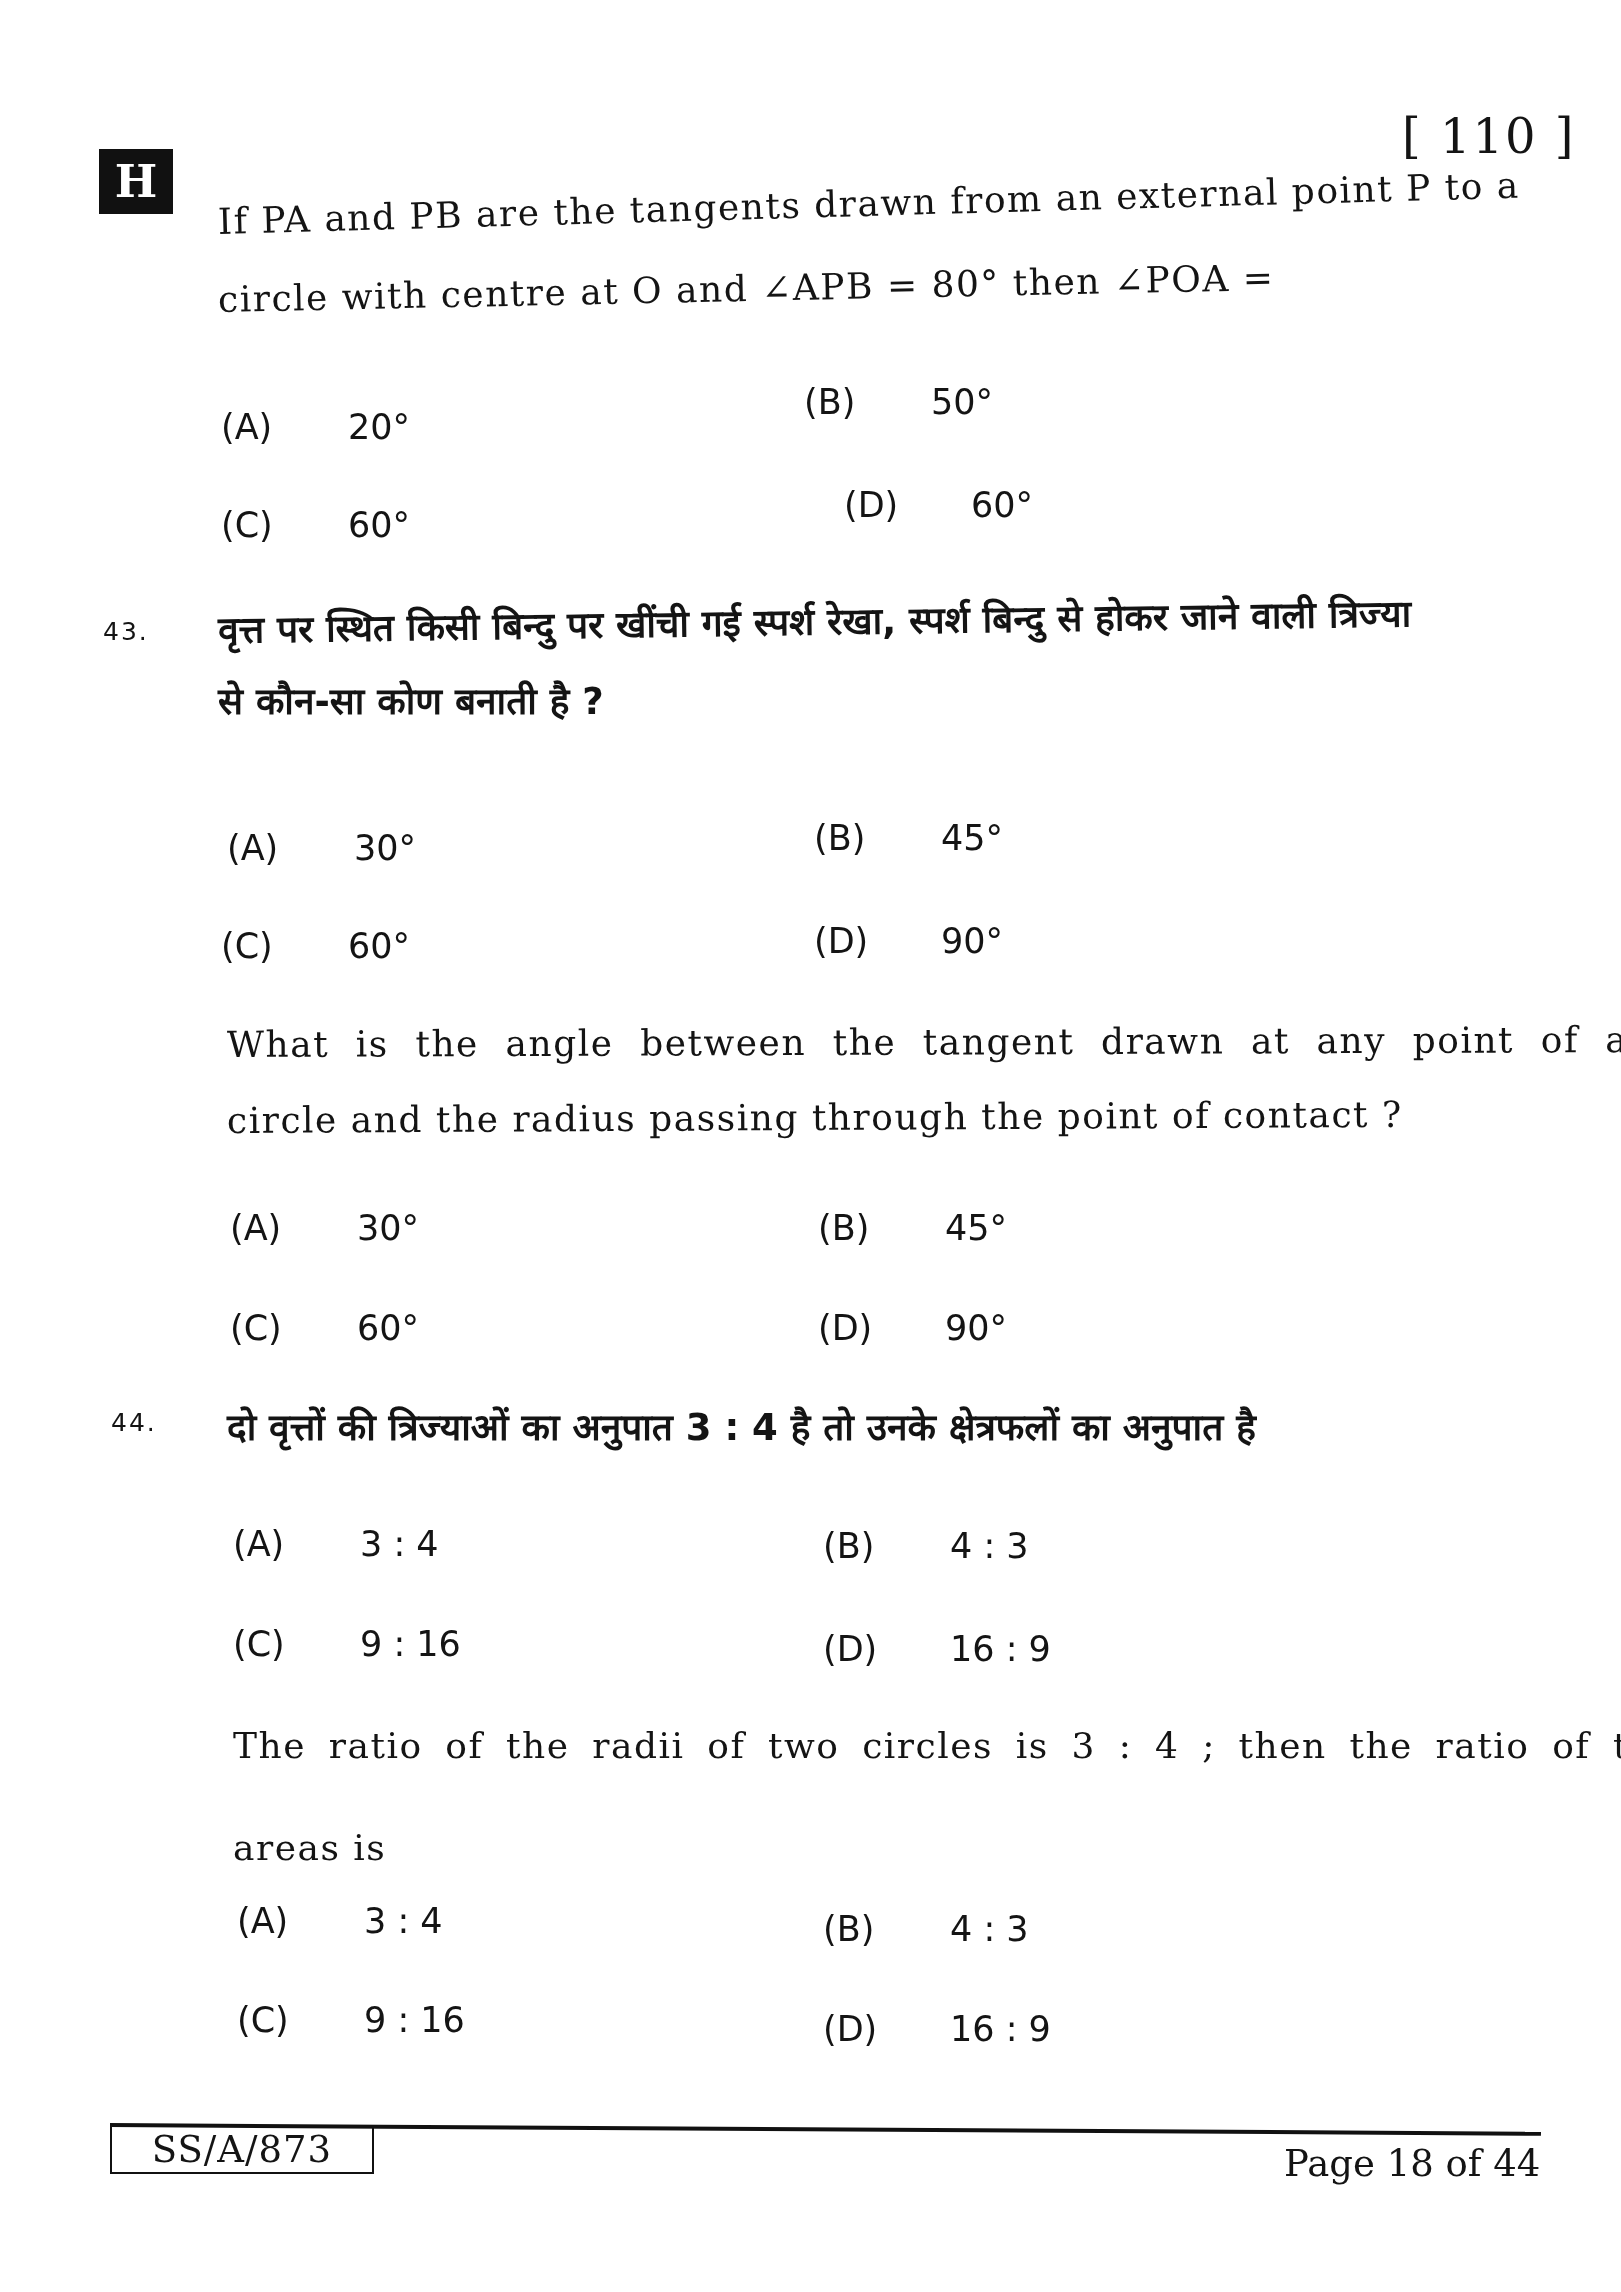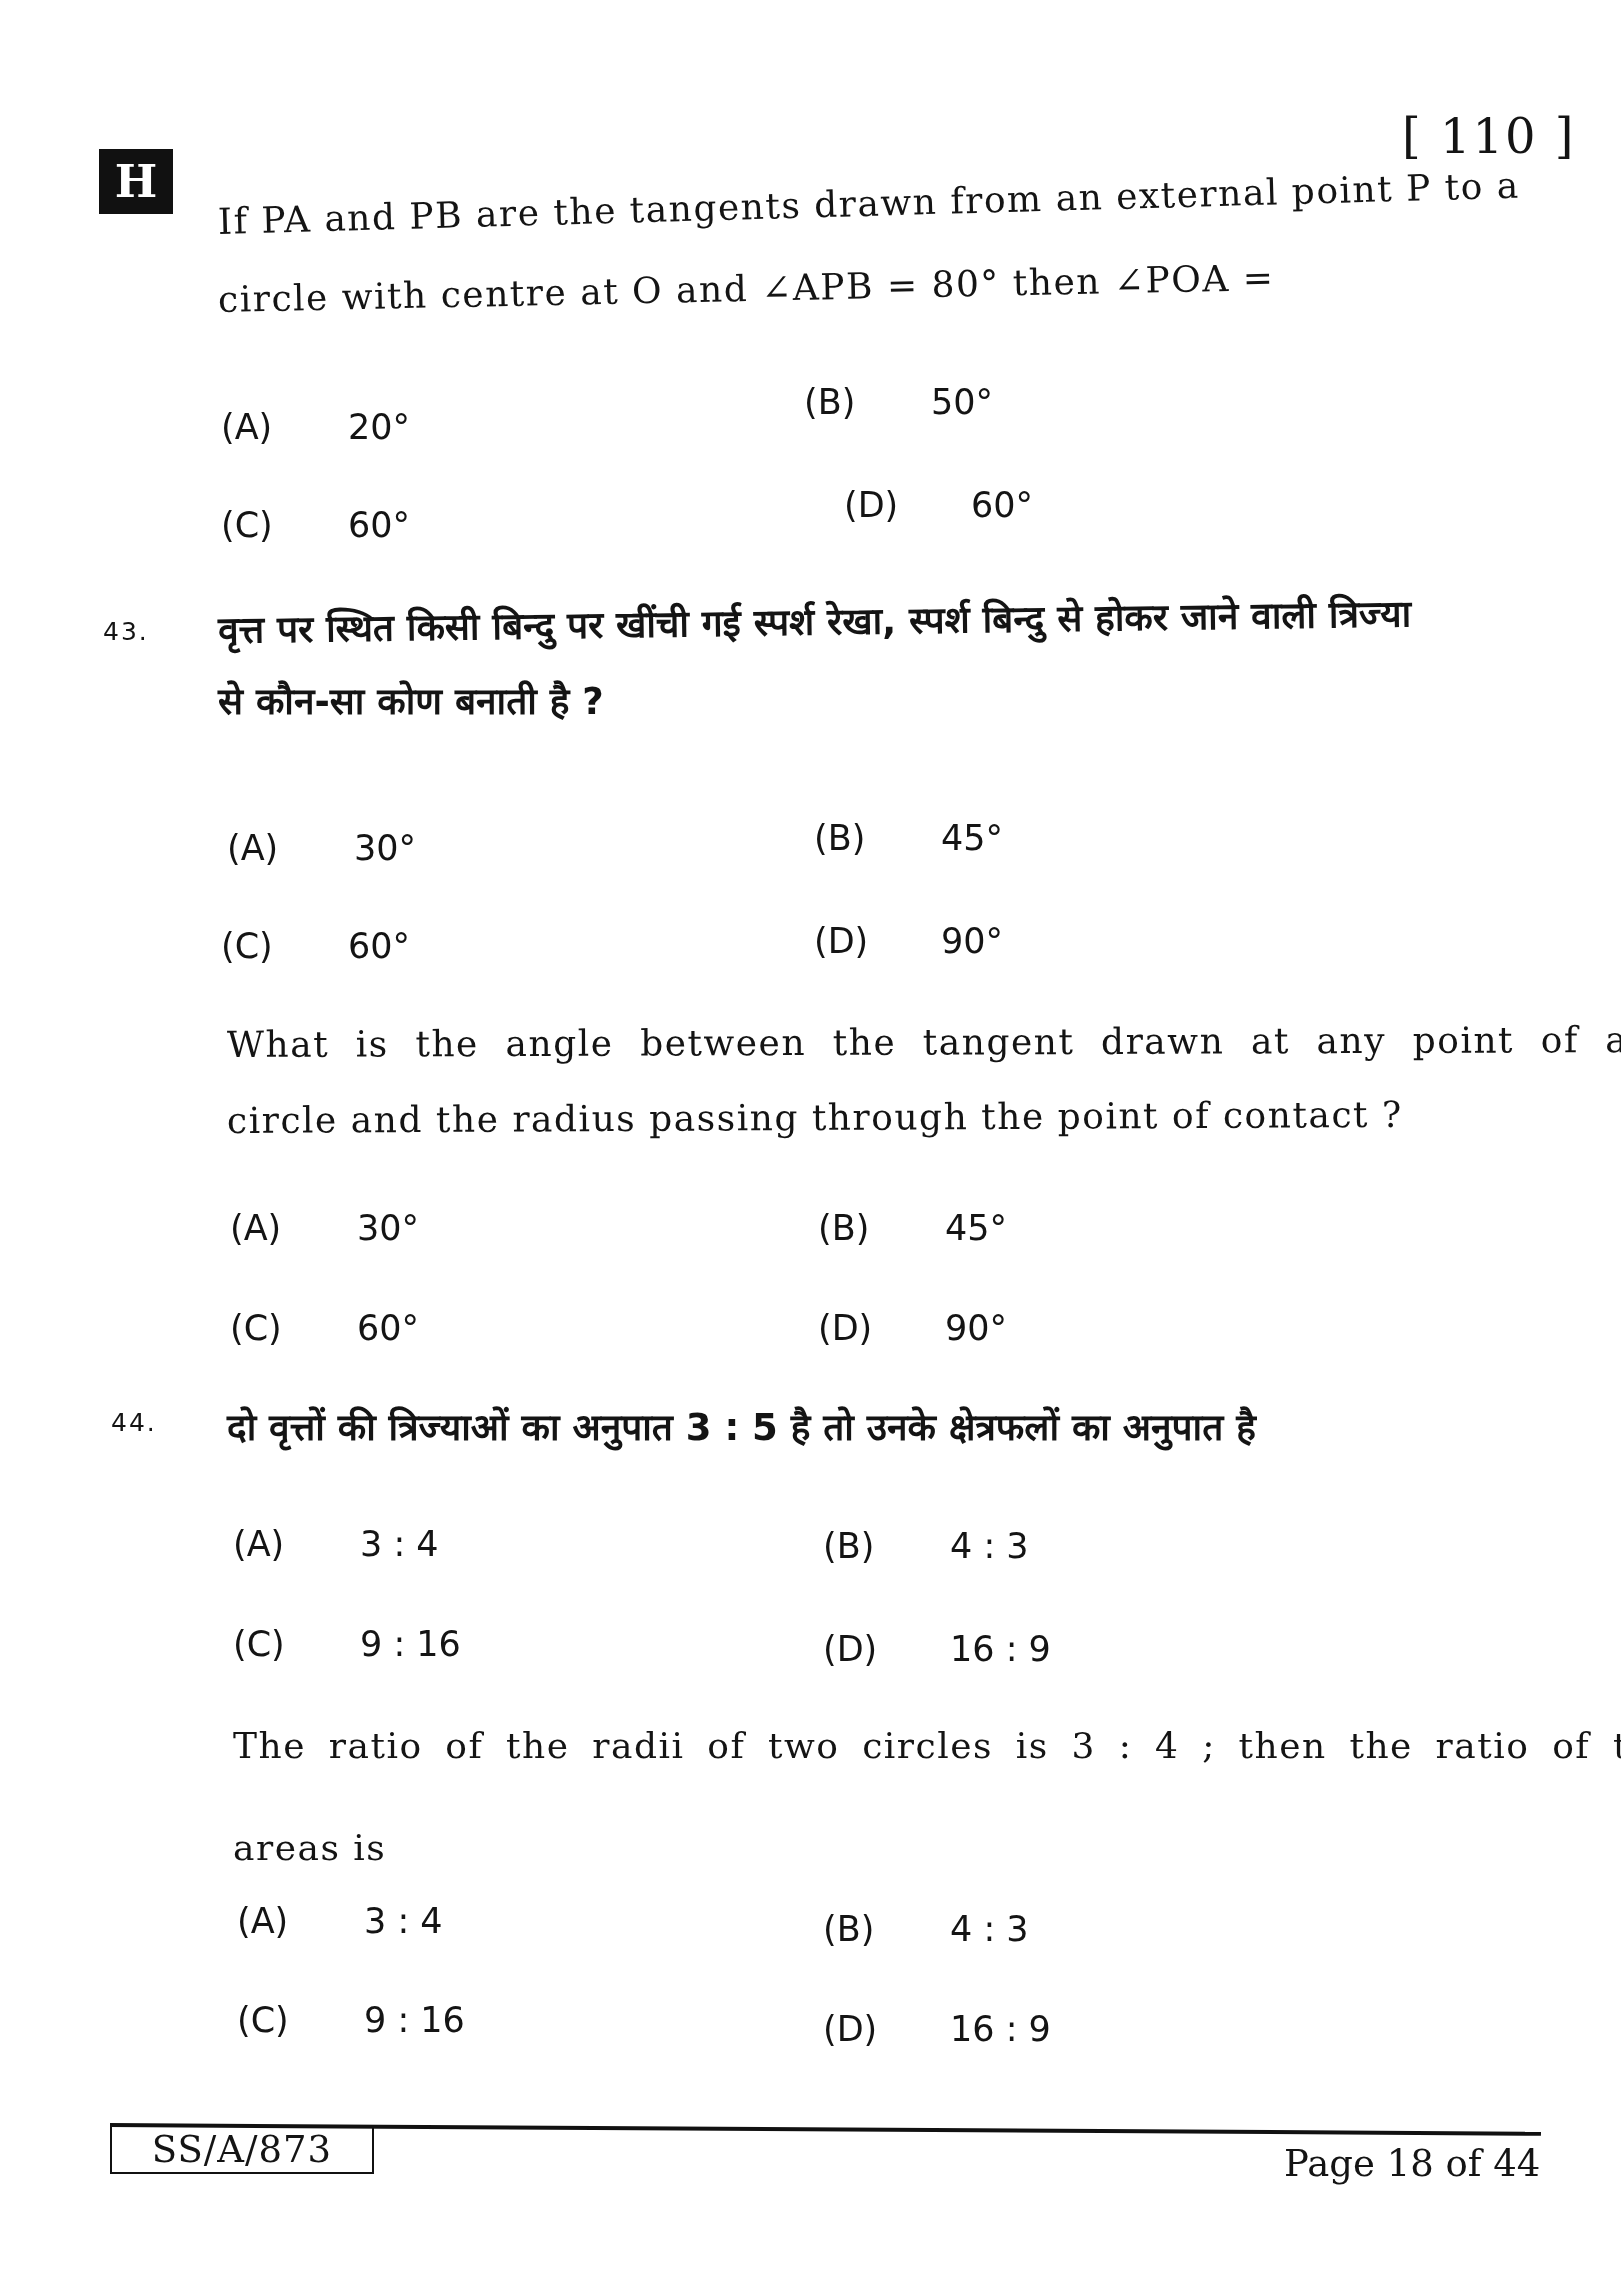--- a/index.html
+++ b/index.html
@@ -40,21 +40,21 @@
 <div class="abs opt" style="top:926px;left:221px;"><span class="lbl">(C)</span><span>60°</span></div>
 <div class="abs opt" style="top:921px;left:814px;"><span class="lbl">(D)</span><span>90°</span></div>
 <div class="abs line" style="top:1024px;left:227px;word-spacing:13.7px;transform:rotate(-0.2deg);transform-origin:left;">What is the angle between the tangent drawn at any point of a</div>
 <div class="abs line" style="top:1100px;left:227px;transform:rotate(-0.3deg);transform-origin:left;">circle and the radius passing through the point of contact ?</div>
 <div class="abs opt" style="top:1208px;left:230px;"><span class="lbl">(A)</span><span>30°</span></div>
 <div class="abs opt" style="top:1208px;left:818px;"><span class="lbl">(B)</span><span>45°</span></div>
 <div class="abs opt" style="top:1308px;left:230px;"><span class="lbl">(C)</span><span>60°</span></div>
 <div class="abs opt" style="top:1308px;left:818px;"><span class="lbl">(D)</span><span>90°</span></div>
 
 <div class="abs qnum" style="top:1408px;left:111px;">44.</div>
-<div class="abs hindi" style="top:1400px;left:227px;">दो वृत्तों की त्रिज्याओं का अनुपात 3 : 5 है तो उनके क्षेत्रफलों का अनुपात है</div>
+<div class="abs hindi" style="top:1400px;left:227px;">दो वृत्तों की त्रिज्याओं का अनुपात 3 : 4 है तो उनके क्षेत्रफलों का अनुपात है</div>
 <div class="abs opt" style="top:1524px;left:233px;"><span class="lbl">(A)</span><span>3 : 4</span></div>
 <div class="abs opt" style="top:1526px;left:823px;"><span class="lbl">(B)</span><span>4 : 3</span></div>
 <div class="abs opt" style="top:1624px;left:233px;"><span class="lbl">(C)</span><span>9 : 16</span></div>
 <div class="abs opt" style="top:1629px;left:823px;"><span class="lbl">(D)</span><span>16 : 9</span></div>
 <div class="abs line" style="top:1725px;left:233px;word-spacing:9.8px;">The ratio of the radii of two circles is 3 : 4 ; then the ratio of their</div>
 <div class="abs line" style="top:1799px;left:233px;margin-top:28px;">areas is</div>
 <div class="abs opt" style="top:1901px;left:237px;"><span class="lbl">(A)</span><span>3 : 4</span></div>
 <div class="abs opt" style="top:1909px;left:823px;"><span class="lbl">(B)</span><span>4 : 3</span></div>
 <div class="abs opt" style="top:2000px;left:237px;"><span class="lbl">(C)</span><span>9 : 16</span></div>
 <div class="abs opt" style="top:2009px;left:823px;"><span class="lbl">(D)</span><span>16 : 9</span></div>

